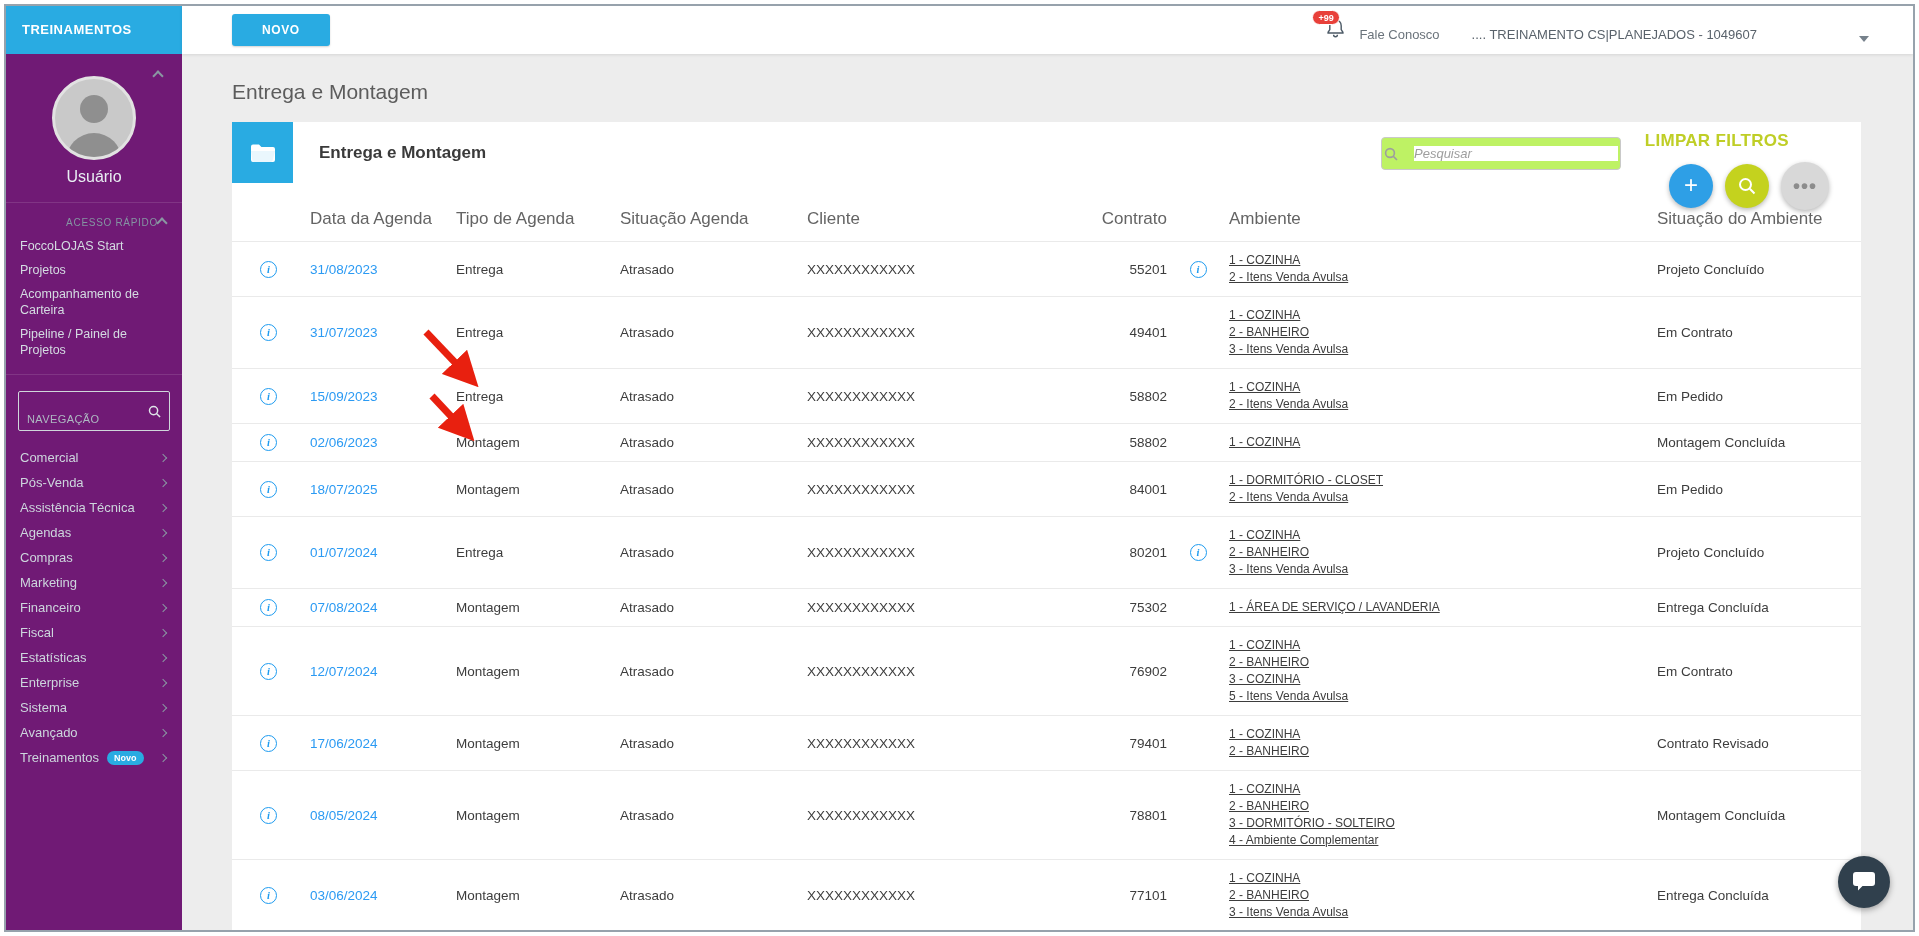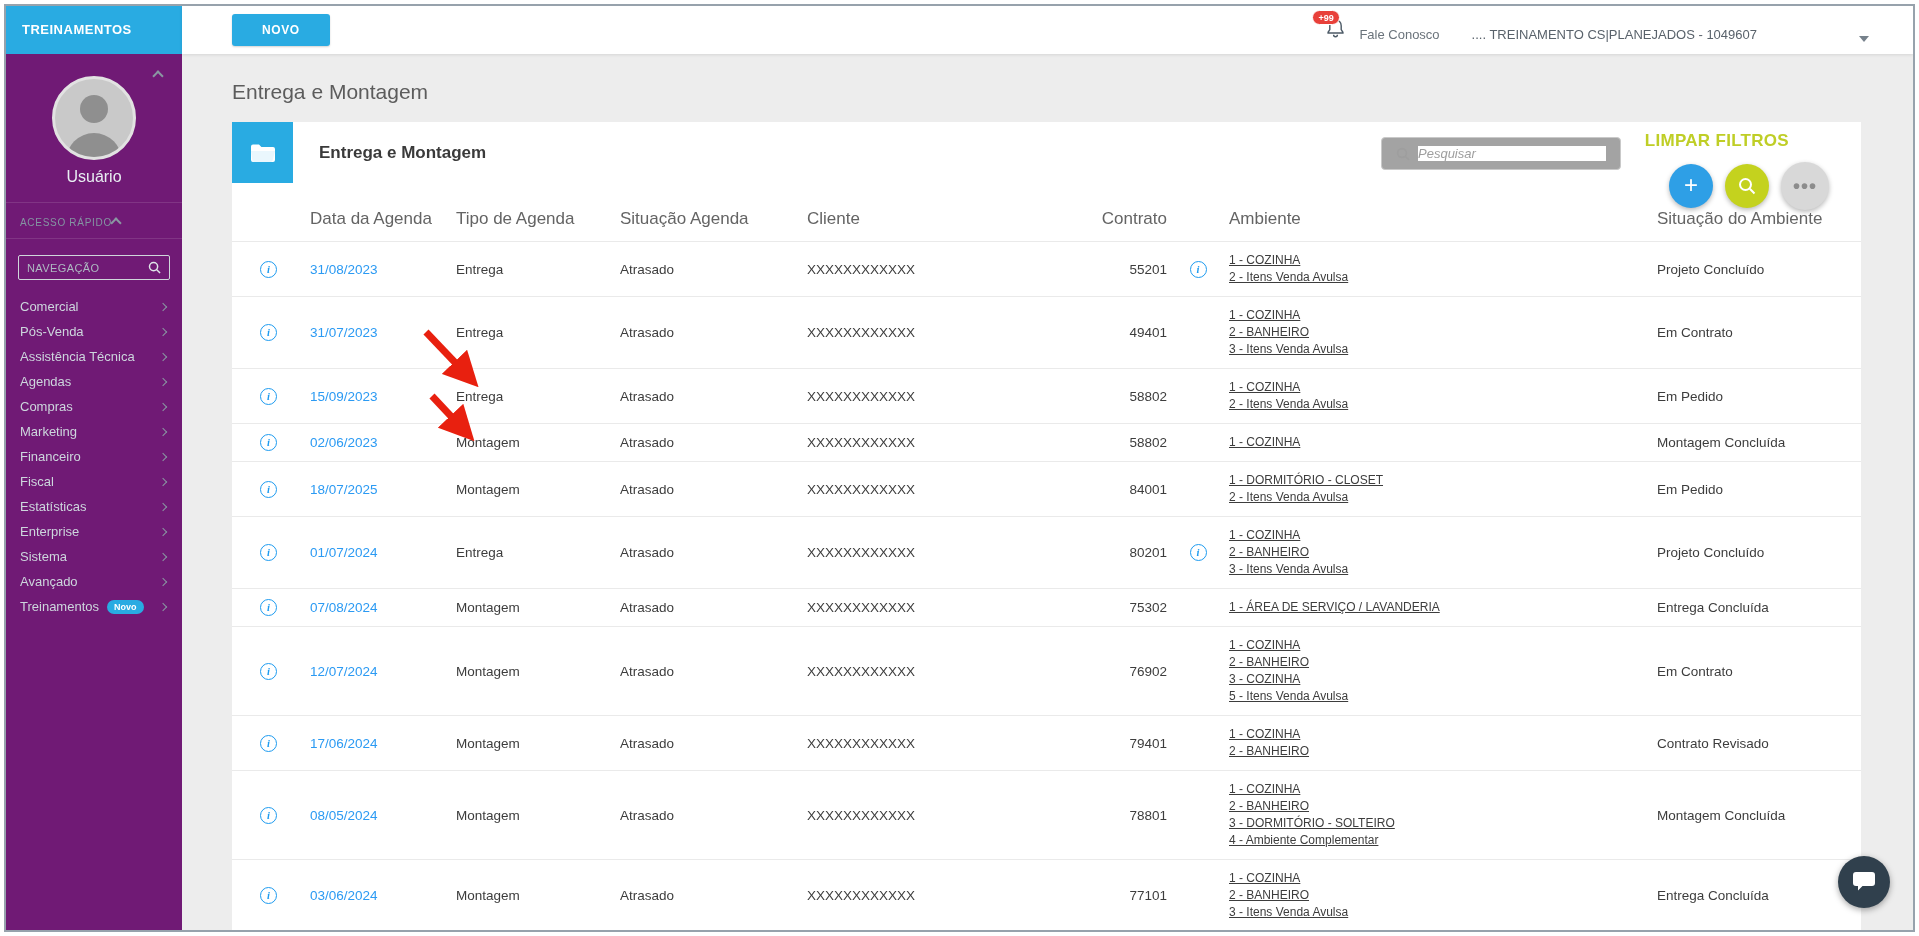--- a/index.html
+++ b/index.html
@@ -26,32 +26,33 @@
   .chev-up { display: inline-block; width: 8px; height: 8px; border-left: 2px solid #8a97a2; border-top: 2px solid #8a97a2; transform: rotate(45deg); }
   .chev-right { display: inline-block; width: 6px; height: 6px; border-top: 1.5px solid #8a97a2; border-right: 1.5px solid #8a97a2; transform: rotate(45deg); }
   .avatar {
     width: 84px; height: 84px; border-radius: 50%; margin: 6px auto 8px;
     background: #c9c9c9; border: 3px solid #e2e2e2; position: relative; overflow: hidden;
   }
   .avatar .head { position: absolute; left: 50%; top: 16px; transform: translateX(-50%); width: 28px; height: 28px; border-radius: 50%; background: #8f8f8f; }
   .avatar .shoulders { position: absolute; left: 50%; bottom: -10px; transform: translateX(-50%); width: 56px; height: 34px; border-radius: 28px 28px 0 0; background: #8f8f8f; }
   .user-label { font-size: 16px; color: #e8eef2; }
   .sb-divider { border-top: 1px solid rgba(255,255,255,.12); margin: 4px 0; }
-  .qa-head { display: flex; justify-content: flex-start; align-items: center; padding: 10px 16px 6px 14px; }
+  .qa-head { display: flex; justify-content: flex-end; align-items: center; padding: 10px 16px 6px 14px; }
   .qa-title { font-size: 10px; letter-spacing: .7px; color: #8494a2; }
   .qa-list { list-style: none; padding-bottom: 8px; }
   .qa-list .qa-item { font-size: 12.5px; line-height: 16px; padding: 4px 14px; color: #d4dce2; cursor: pointer; }
   .nav-search {
     margin: 12px 12px 10px; border: 1px solid #cfd6db; border-radius: 2px;
     display: flex; align-items: center; padding: 5px 8px; gap: 6px;
   }
   .nav-search input {
     flex: 1; background: transparent; border: none; outline: none;
     color: #aeb9c2; font-size: 11px; letter-spacing: .4px; min-width: 0;
     font-family: "Liberation Sans", sans-serif;
+    margin-top: 16px;
   }
   .nav-search input::placeholder { color: #aeb9c2; }
   .menu { list-style: none; flex: 1; overflow: hidden; padding-top: 4px; }
   .menu-item { display: flex; justify-content: space-between; align-items: center; padding: 5px 16px 5px 14px; cursor: pointer; }
   .menu-label { font-size: 13px; color: #cdd6dd; display: inline-flex; align-items: center; }
   .menu-badge { background: #29abe2; color: #fff; font-size: 9px; font-weight: bold; padding: 2px 7px; border-radius: 8px; margin-left: 8px; }
 
   
   .main { flex: 1; min-width: 0; display: flex; flex-direction: column; }
   .topbar {
@@ -76,22 +77,22 @@
 
   .content { flex: 1; min-height: 0; padding: 22px 52px 0 50px; display: flex; flex-direction: column; }
   .page-title { font-size: 21px; font-weight: 400; color: #5c5c5c; margin: 4px 0 18px; }
 
   .panel { background: #fff; flex: 1; min-height: 0; overflow: hidden; position: relative; }
   .panel-head { height: 61px; display: flex; align-items: center; }
   .folder-tile { width: 61px; height: 61px; background: #29abe2; display: flex; align-items: center; justify-content: center; flex-shrink: 0; }
   .panel-title { margin-left: 26px; font-size: 17px; font-weight: bold; color: #3a3a3a; }
   .search-box {
     position: absolute; top: 15px; right: 240px; width: 240px; height: 33px;
-    border: 1px solid #c9c9c9; border-radius: 4px; background: #a3a3a3;
-    display: flex; align-items: center; padding: 0 14px; gap: 8px;
+    border: 1px solid #c9c9c9; border-radius: 4px; background: #bef264;
+    display: flex; align-items: center; padding: 0 2px; gap: 16px;
   }
   .search-box input {
     flex: 1; border: none; outline: none; font-size: 13px; font-style: italic;
     color: #555; min-width: 0; font-family: "Liberation Sans", sans-serif;
   }
   .search-box input::placeholder { color: #9e9e9e; font-style: italic; }
   .limpar-filtros {
     position: absolute; top: 9px; right: 72px; color: #bfce26; font-weight: bold;
     font-size: 17px; letter-spacing: .3px; cursor: pointer;
   }
@@ -141,20 +142,26 @@
       </div>
       <div class="user-label">Usuário</div>
     </div>
 
     <div class="sb-divider"></div>
 
     <div class="qa-head">
       <span class="qa-title">ACESSO RÁPIDO</span>
       <span class="chev-up"></span>
     </div>
+    <ul class="qa-list">
+        <li class="qa-item">FoccoLOJAS Start</li>
+        <li class="qa-item">Projetos</li>
+        <li class="qa-item">Acompanhamento de Carteira</li>
+        <li class="qa-item">Pipeline / Painel de Projetos</li>
+      </ul>
 
     <div class="sb-divider"></div>
 
     <div class="nav-search">
       <input type="text" placeholder="NAVEGAÇÃO" style="">
       <svg width="13" height="13" viewBox="0 0 14 14">
         <circle cx="6" cy="6" r="4.4" fill="none" stroke="#dfe5e9" stroke-width="1.6"></circle>
         <line x1="9.4" y1="9.4" x2="13" y2="13" stroke="#dfe5e9" stroke-width="1.6"></line>
       </svg>
     </div>

